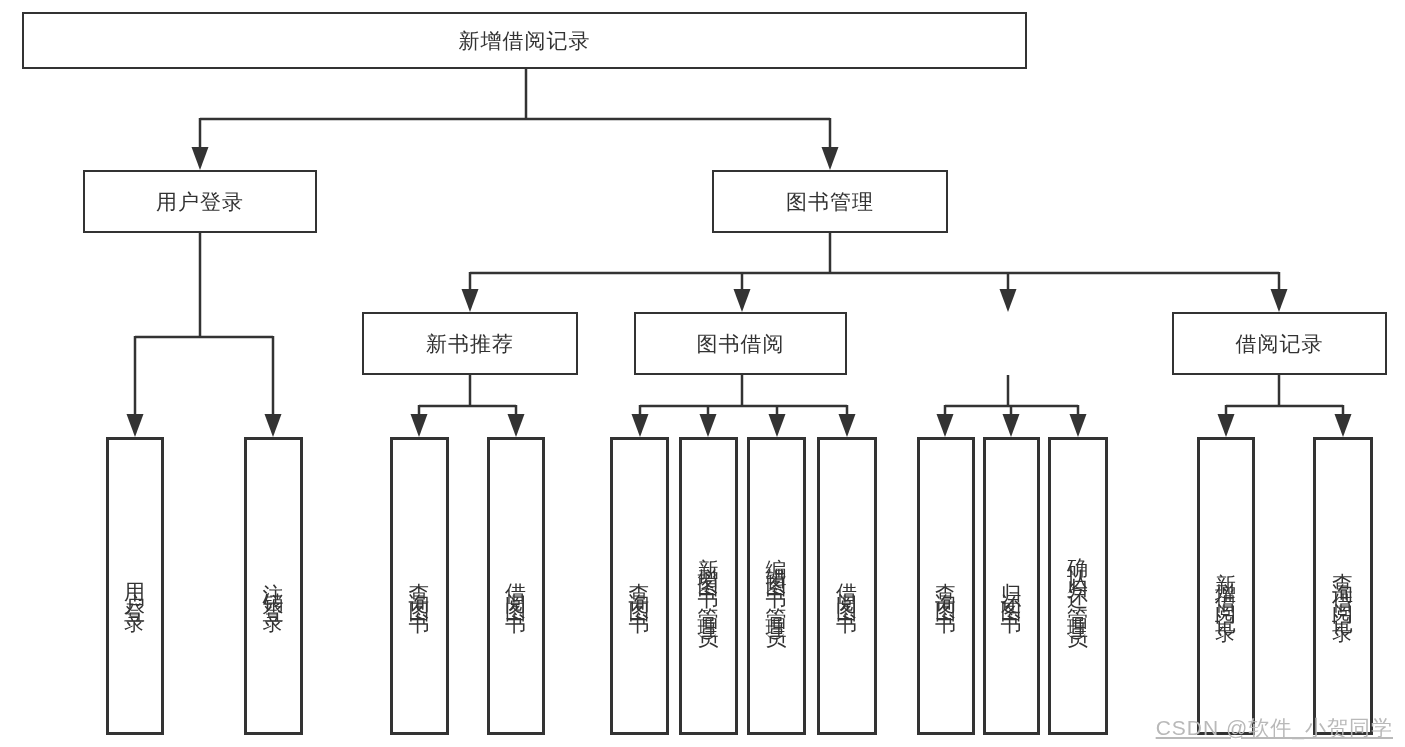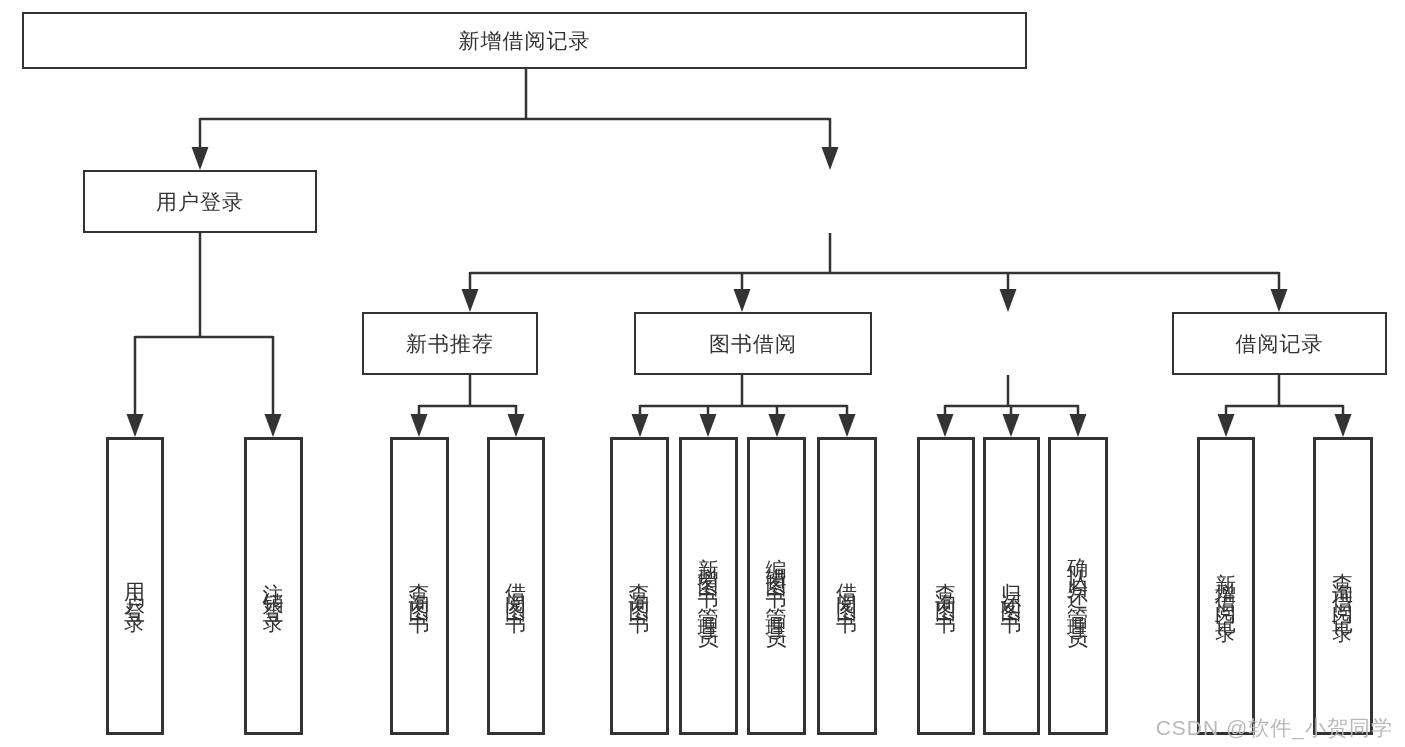--- a/index.html
+++ b/index.html
@@ -36,20 +36,21 @@
     font-size: 21px;
   }
   .watermark {
     position: absolute;
     right: 12px;
     top: 714px;
     font-size: 21px;
     color: #b9b9b9;
     letter-spacing: 1px;
     white-space: nowrap;
+    text-decoration: underline;
   }
 </style>
 </head>
 <body>
 
 <div class="stage">
 
   <svg class="wires" viewBox="0 0 1405 747" xmlns="http://www.w3.org/2000/svg">
 
     <g>
@@ -126,25 +127,28 @@
     </g>
   </svg>
 
   <div class="box" style="left:22px; top:12px; width:1005px; height:57px;">
     <span>新增借阅记录</span>
   </div>
 
   <div class="box" style="left:83px; top:170px; width:234px; height:63px;">
     <span>用户登录</span>
   </div>
+  <div class="box" style="left:712px; top:170px; width:236px; height:63px;">
+    <span>图书管理</span>
+  </div>
 
-  <div class="box" style="left:362px; top:312px; width:176px; height:63px;">
+  <div class="box" style="left:362px; top:312px; width:216px; height:63px;">
     <span>新书推荐</span>
   </div>
-  <div class="box" style="left:634px; top:312px; width:238px; height:63px;">
+  <div class="box" style="left:634px; top:312px; width:213px; height:63px;">
     <span>图书借阅</span>
   </div>
   <div class="box" style="left:1172px; top:312px; width:215px; height:63px;text-align:right;">
     <span>借阅记录</span>
   </div>
 
   <div class="box leaf" style="left:106px; top:437px; width:58px; height:298px;">
     <span class="vtext">用户登录</span>
   </div>
   <div class="box leaf" style="left:244px; top:437px; width:59px; height:298px;">

